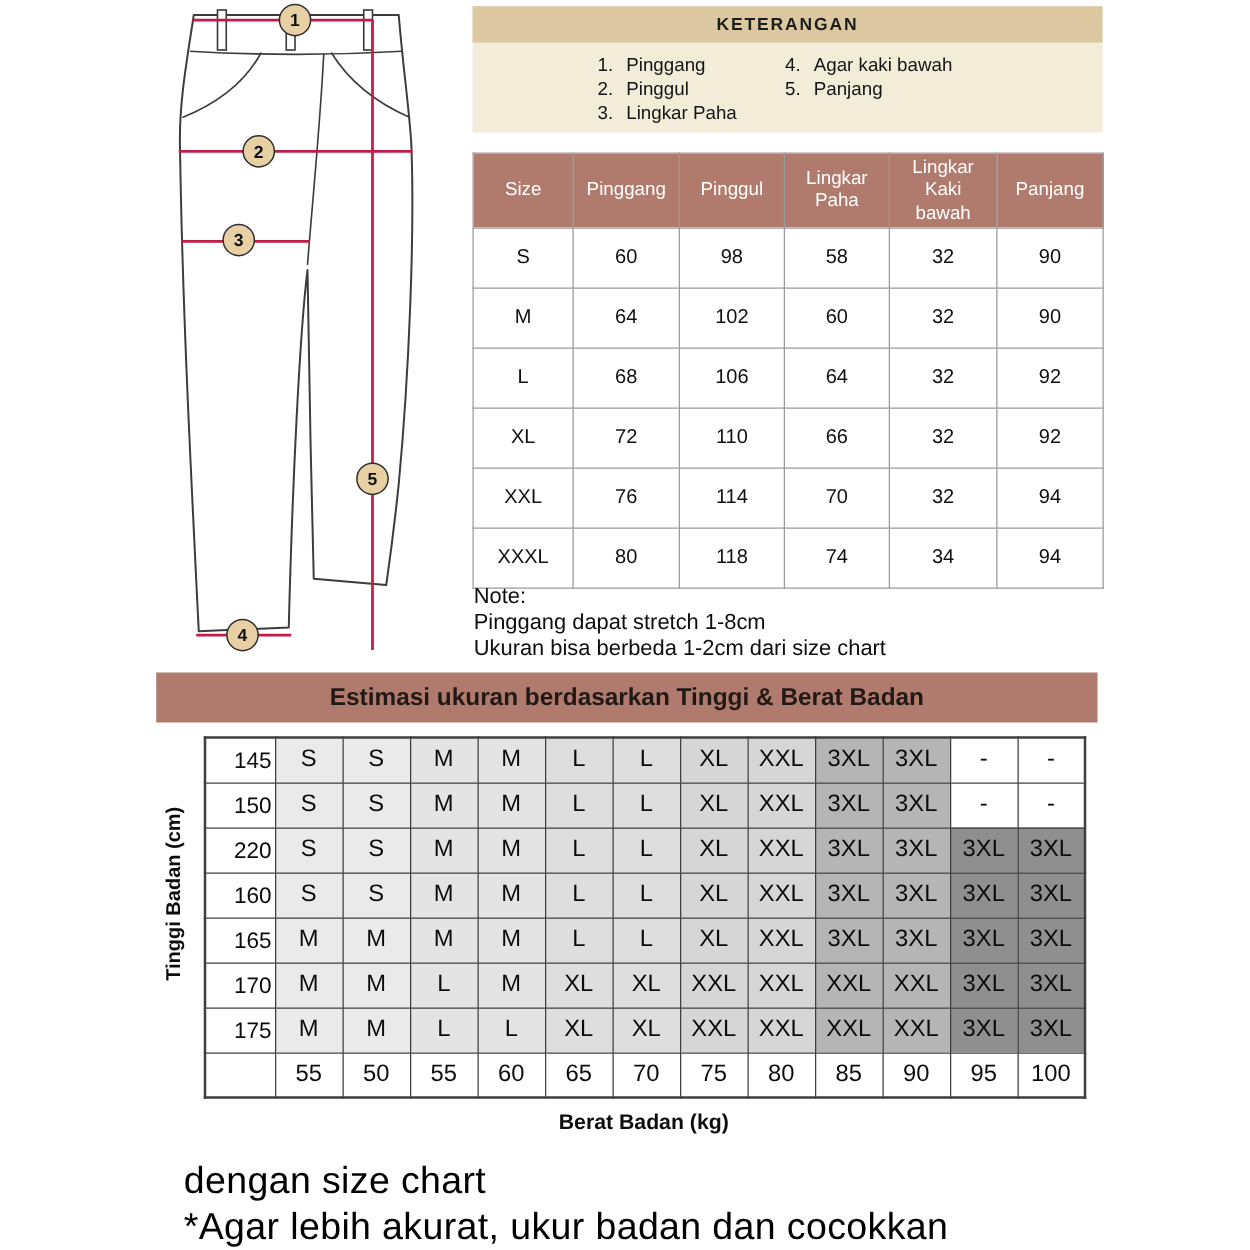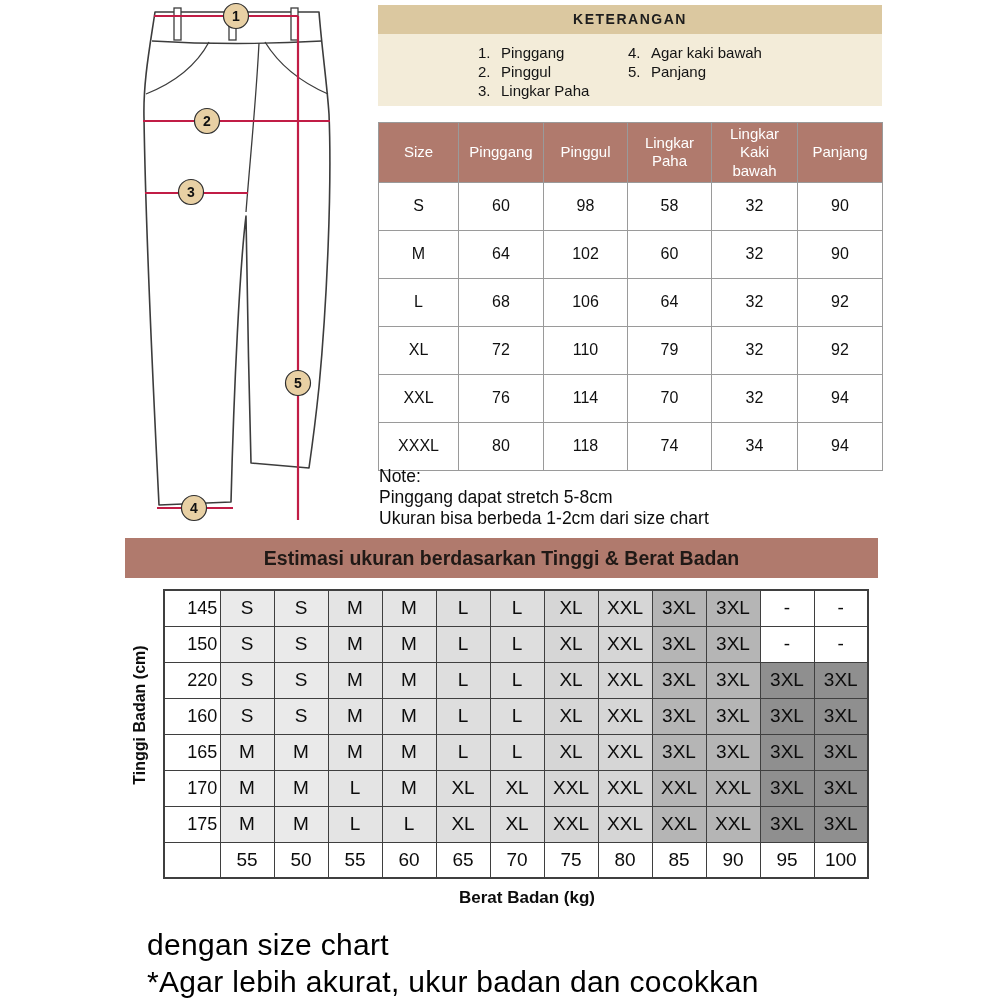--- a/index.html
+++ b/index.html
@@ -48,21 +48,21 @@
   .matrix { position:absolute; left:163px; top:589px; width:704px;
     border-collapse:collapse; table-layout:fixed; border:2px solid #3f3f3f; }
   .matrix td { border:1px solid #3f3f3f; height:36px; text-align:center;
     font-size:19px; padding:0; color:#0c0c0c; }
   .matrix .h-cell { background:#ffffff; font-size:18px;padding-left:20px; }
   .matrix .w-cell { background:#ffffff; font-size:19px; }
 
   .y-label { position:absolute; left:13px; top:705px; width:256px; height:20px;
     text-align:center; transform:rotate(-90deg); transform-origin:center;
     font-size:16px; font-weight:bold; color:#0d0d0d; }
-  .x-label { position:absolute; left:175px; top:888px; width:704px; text-align:center;
+  .x-label { position:absolute; left:163px; top:888px; width:704px; text-align:center;
     font-size:17px; font-weight:bold; color:#0d0d0d; }
 
   .footnote { position:absolute; left:147px; top:926px; width:760px;
     font-size:30px; line-height:37px; color:#000; letter-spacing:0.3px; }
 </style>
 </head>
 <body>
 
 <div class="page">
 
@@ -181,21 +181,21 @@
           <td>68</td>
           <td>106</td>
           <td>64</td>
           <td>32</td>
           <td>92</td>
         </tr>
         <tr>
           <td>XL</td>
           <td>72</td>
           <td>110</td>
-          <td>79</td>
+          <td>66</td>
           <td>32</td>
           <td>92</td>
         </tr>
         <tr>
           <td>XXL</td>
           <td>76</td>
           <td>114</td>
           <td>70</td>
           <td>32</td>
           <td>94</td>
@@ -206,21 +206,21 @@
           <td>118</td>
           <td>74</td>
           <td>34</td>
           <td>94</td>
         </tr>
       </tbody>
   </table>
 
   <div class="note">
     <div>Note:</div>
-    <div>Pinggang dapat stretch 5-8cm</div>
+    <div>Pinggang dapat stretch 1-8cm</div>
     <div>Ukuran bisa berbeda 1-2cm dari size chart</div>
   </div>
 
   <div class="band">Estimasi ukuran berdasarkan Tinggi &amp; Berat Badan</div>
 
   <div class="y-label">Tinggi Badan (cm)</div>
 
   <table class="matrix">
     <colgroup id="matrix-cols">
         <col style="width: 56px;">

